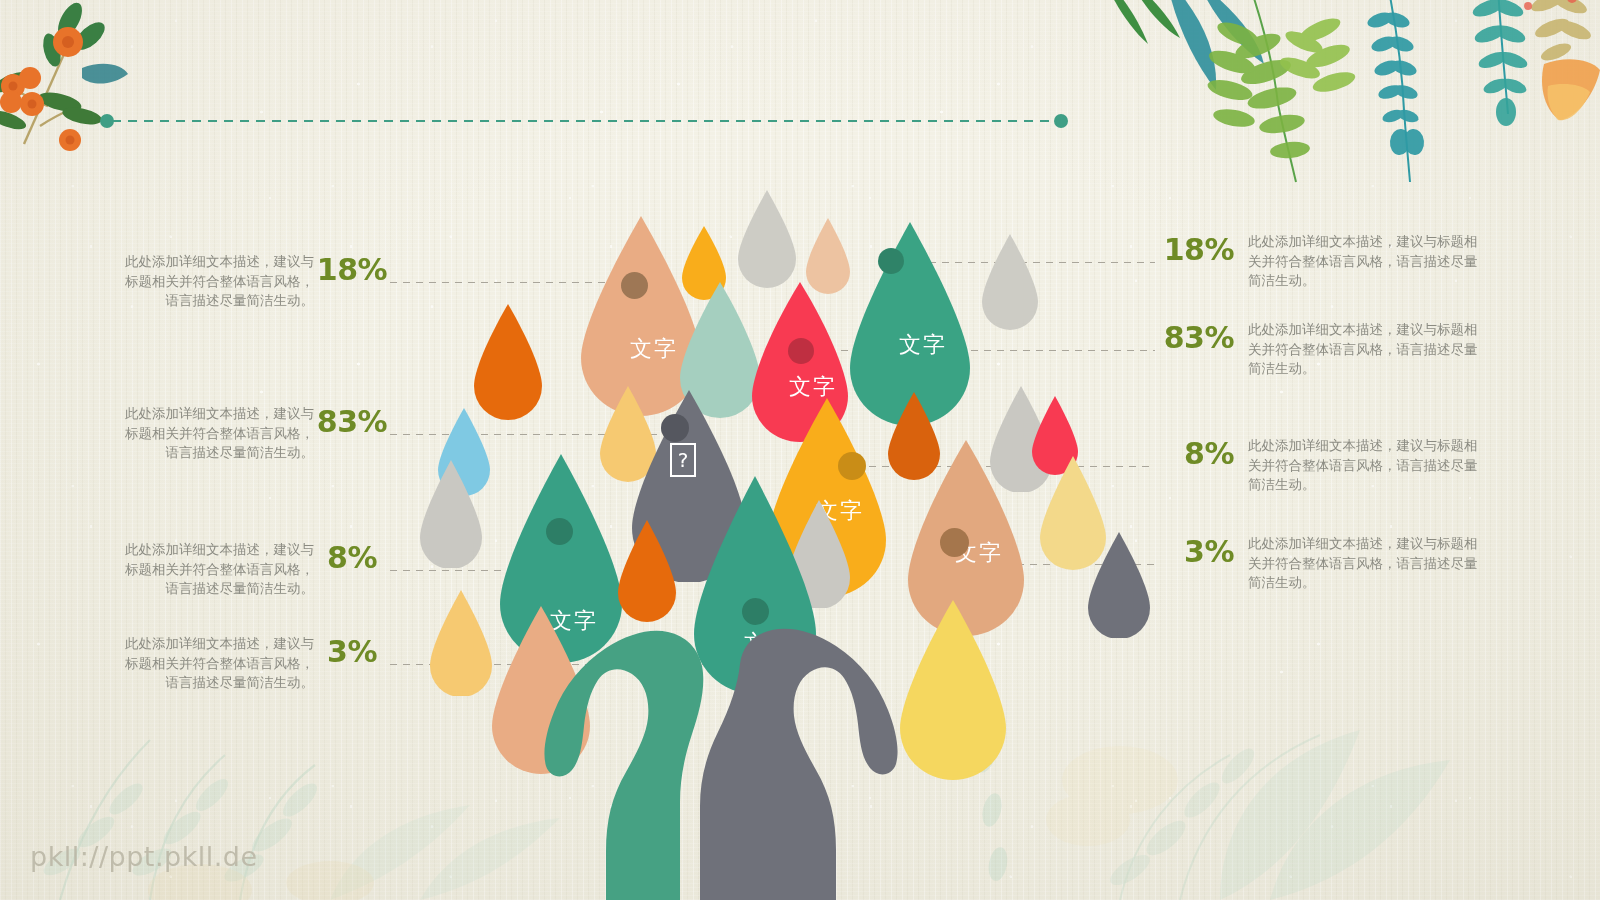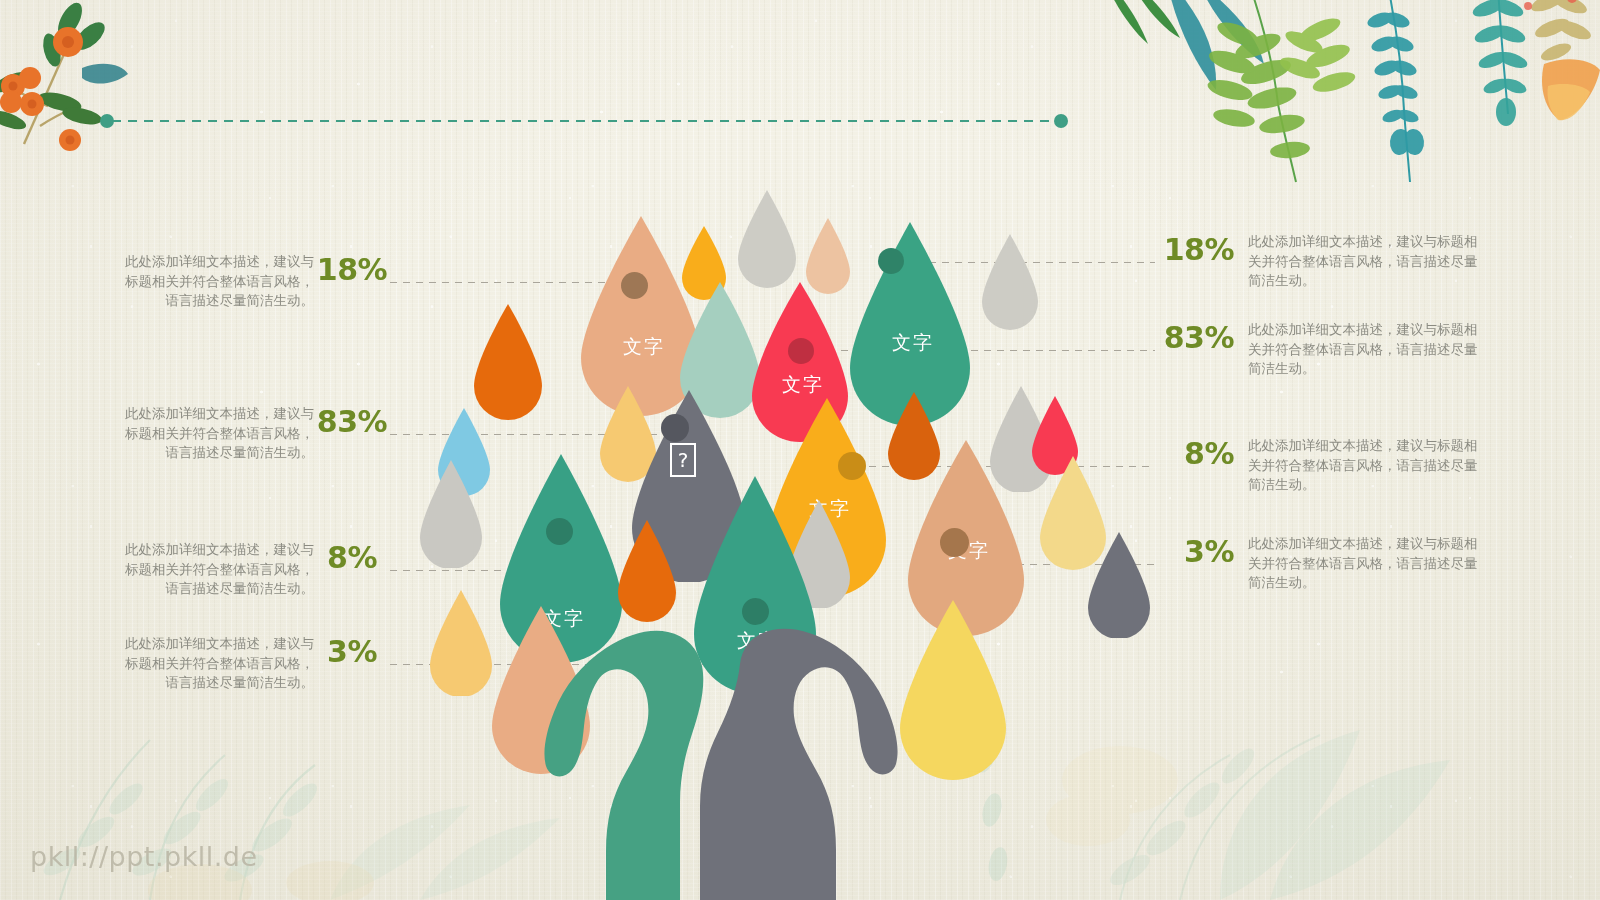--- a/index.html
+++ b/index.html
@@ -103,22 +103,22 @@
     font-family:"DejaVu Sans", sans-serif; letter-spacing:-.5px;
   }
   .row.left  .pct { width:76px; text-align:center; }
   .row.right .pct { width:76px; text-align:right; margin-right:14px; }
 
   
   .tree { position:absolute; left:400px; top:160px; width:760px; height:740px; }
   .leaf { position:absolute; }
   .leaf svg { display:block; width:100%; height:100%; }
   .leaf-label {
-    position:absolute; left:3px; width:100%; text-align:center;
-    color:#fff; font-size:19px; font-family:Liberation Mono, monospace;
+    position:absolute; left:13px; width:100%; text-align:center;
+    color:#fff; font-size:22px; font-family:Liberation Mono, monospace;
     letter-spacing:2px; text-shadow:0 0 1px rgba(0,0,0,.05);
   }
   .node-dot { position:absolute; border-radius:50%; }
   .ph-box {
     position:absolute; width:26px; height:34px;
     border:2.5px solid #fff; display:flex; align-items:center; justify-content:center;
     color:#fff; font-size:20px; font-family:"DejaVu Sans", sans-serif; line-height:1;
   }
 
   

